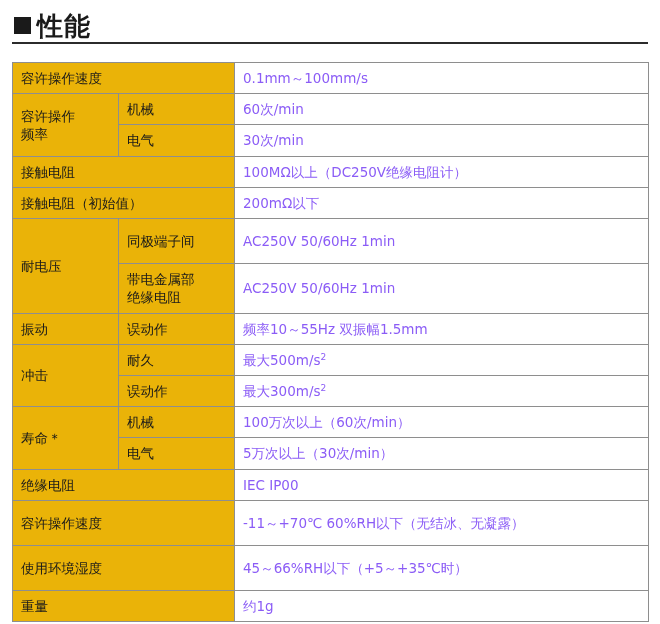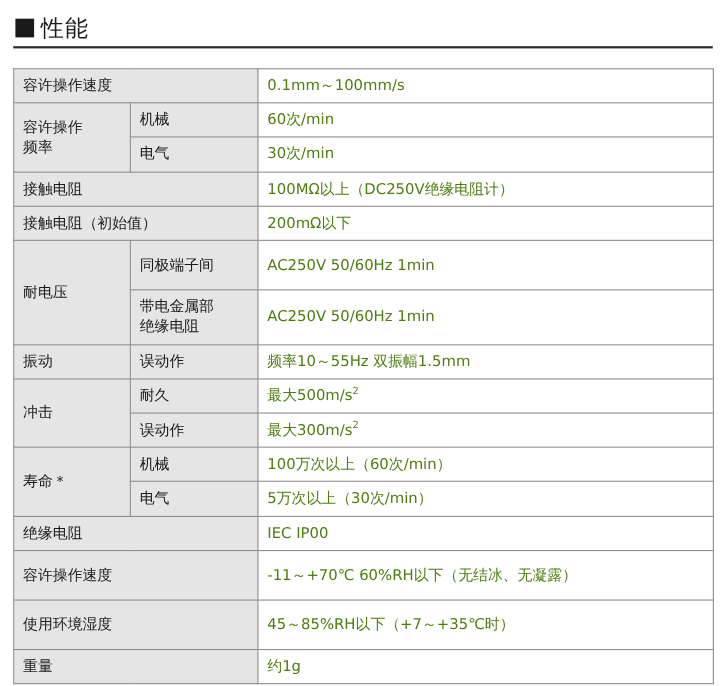--- a/index.html
+++ b/index.html
@@ -31,46 +31,47 @@
     margin-bottom: 18px;
   }
   .heading-marker {
     width: 17px;
     height: 17px;
     background: #1a1a1a;
     margin-bottom: 4px;
     flex: none;
   }
   .heading-text {
-    font-size: 21px;
+    font-size: 26px;
     line-height: 24px;
     letter-spacing: 1px;
     color: #1a1a1a;
+    font-weight: bold;
   }
   
   table.spec {
     border-collapse: collapse;
     width: 636px;
     table-layout: fixed;
     font-size: 13.5px;
   }
   table.spec td {
     border: 1px solid #8e8e8e;
     padding: 6px 8px;
     vertical-align: middle;
     line-height: 1.35;
   }
   td.lbl {
-    background: #e5e5e5;
+    background: #eab308;
     color: #1a1a1a;
     margin-left: 26px;
   }
   td.val {
     background: #ffffff;
-    color: #4d7c0f;
+    color: #8b5cf6;
   }
   .col-a { width: 106px; }
   .col-b { width: 116px; }
   .col-v { width: 414px; }
   .two-line { line-height: 1.45; }
   sup {
     font-size: 9px;
     vertical-align: super;
     line-height: 0;
   }
@@ -165,21 +166,21 @@
         <td class="val">IEC IP00</td>
       </tr>
 
       <tr class="tall">
         <td class="lbl" colspan="2">容许操作速度</td>
         <td class="val">-11～+70℃ 60%RH以下（无结冰、无凝露）</td>
       </tr>
 
       <tr class="tall">
         <td class="lbl" colspan="2">使用环境湿度</td>
-        <td class="val">45～85%RH以下（+7～+35℃时）</td>
+        <td class="val">45～66%RH以下（+5～+35℃时）</td>
       </tr>
 
       <tr>
         <td class="lbl" colspan="2">重量</td>
         <td class="val">约1g</td>
       </tr>
     </tbody>
   </table>
 
 </div>

